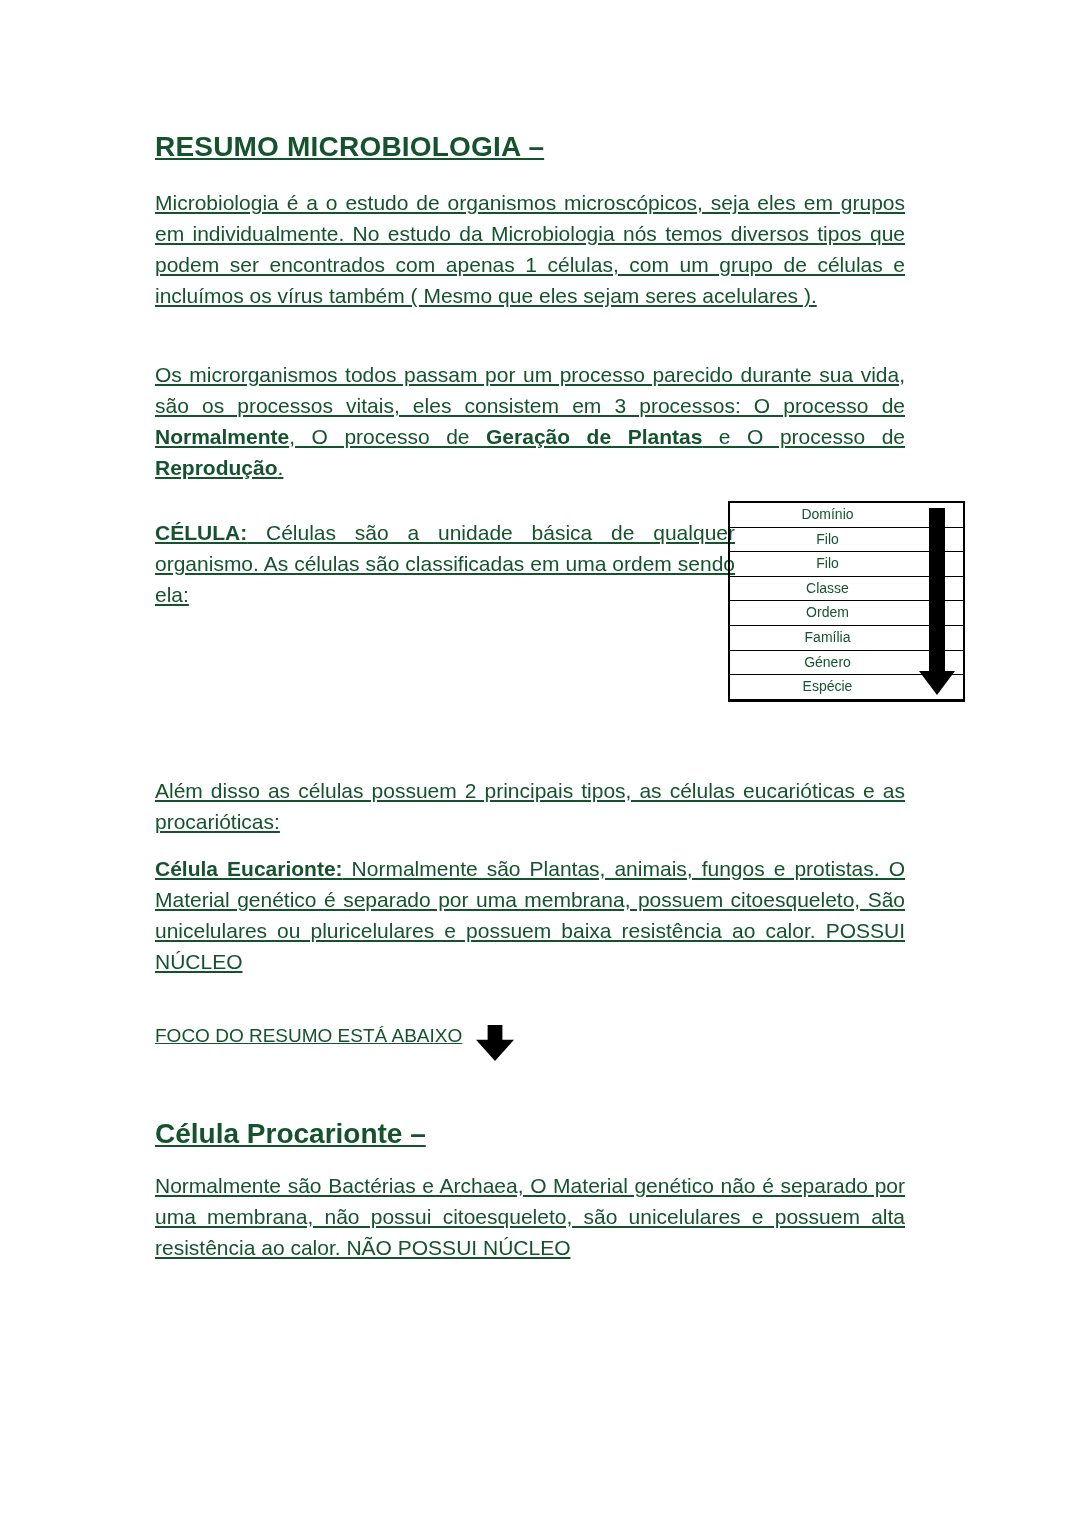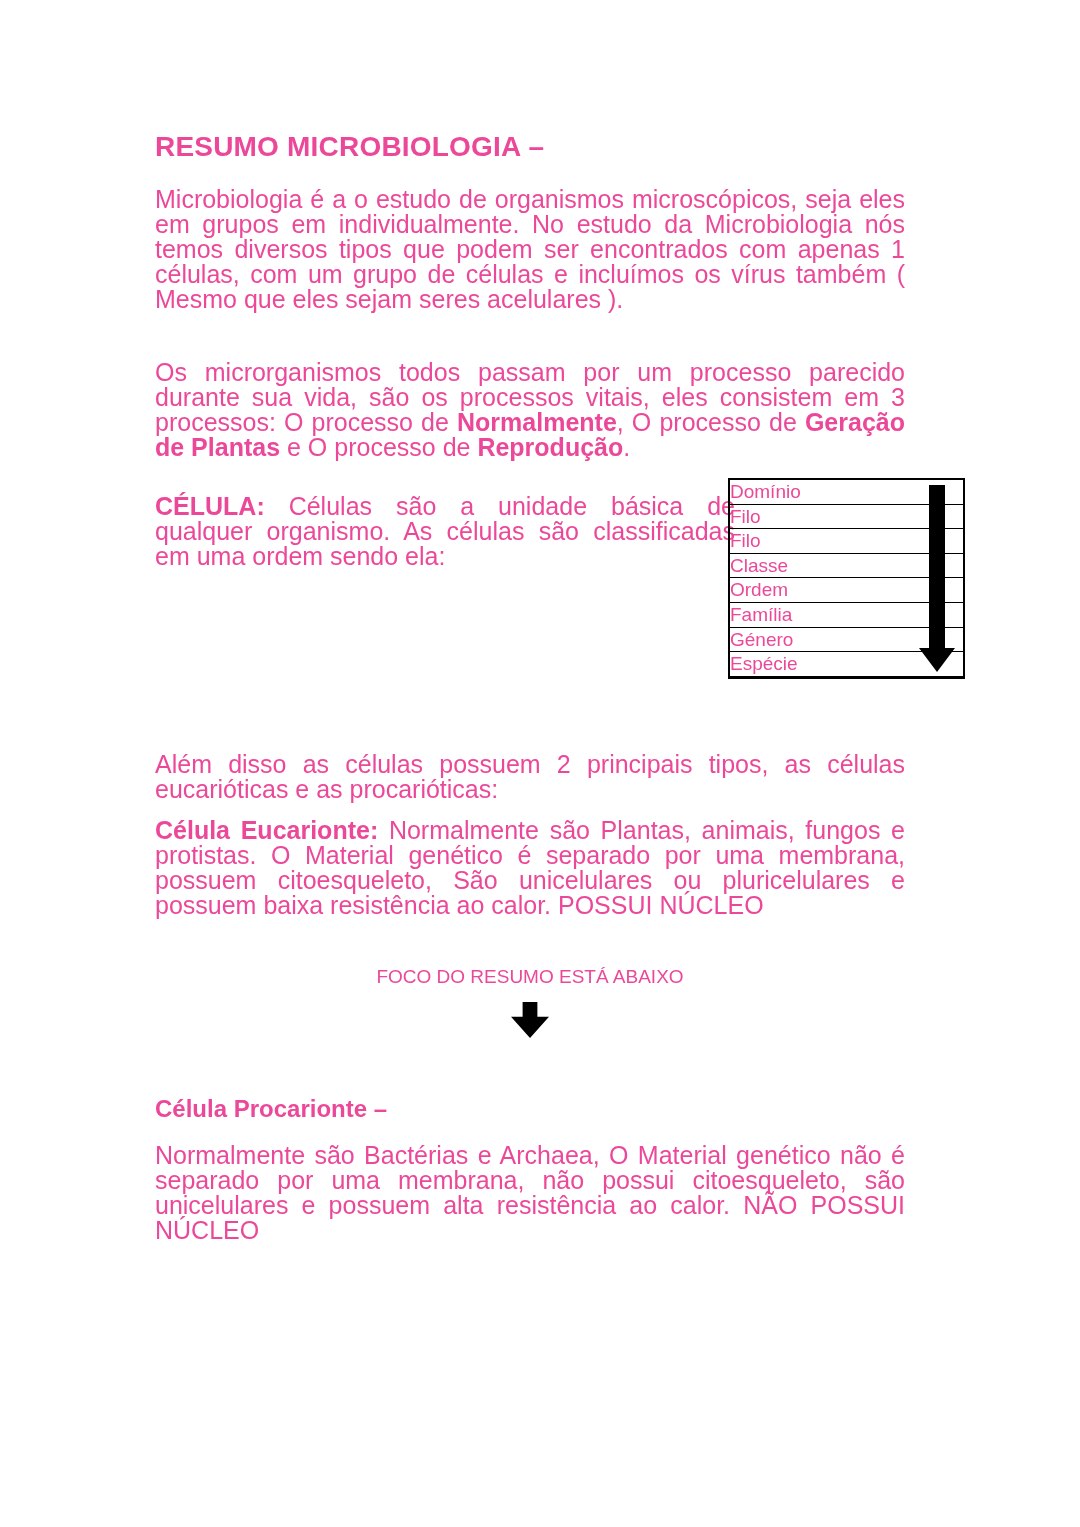--- a/index.html
+++ b/index.html
@@ -8,32 +8,33 @@
     background: #ffffff;
   }
   .page {
     position: relative;
     width: 1060px;
     height: 1527px;
     background: #ffffff;
     box-sizing: border-box;
     padding: 131px 155px 60px 155px;
     font-family: "Liberation Sans", "DejaVu Sans", sans-serif;
-    color: #ec4899;
+    color: #14532d;
     overflow: hidden;
+    text-decoration: underline;
   }
   h1.doc-title {
     font-size: 28px;
     font-weight: bold;
     margin: 0 0 24px 0;
     letter-spacing: 0.2px;
   }
   p.body-text {
-    font-size: 25px;
-    line-height: 25px;
+    font-size: 21px;
+    line-height: 31px;
     margin: 0 0 16px 0;
     text-align: justify;
   }
   p.gap-after { margin-bottom: 48px; }
   .celula-section {
     position: relative;
     margin-top: 34px;
     min-height: 212px;
     margin-bottom: 46px;
   }
@@ -46,21 +47,22 @@
     top: -16px;
     right: -60px;
     width: 237px;
     border: 2px solid #000;
     box-sizing: border-box;
   }
   .taxonomy-row {
     height: 23.6px;
     line-height: 23.6px;
     border-bottom: 1.5px solid #000;
-    font-size: 19px;
+    font-size: 14px;
+    text-align: center;
     box-sizing: content-box;
     padding-right: 38px;
   }
   .taxonomy-row:last-child { border-bottom: none; }
   .table-arrow {
     position: absolute;
     top: 5px;
     bottom: 5px;
     right: 8px;
     width: 36px;
@@ -80,29 +82,27 @@
     width: 0;
     height: 0;
     border-left: 18px solid transparent;
     border-right: 18px solid transparent;
     border-top: 24px solid #000;
   }
   .types-par { margin-top: 0; }
   .eucarionte-par { margin-top: 14px; }
   .foco-line {
     display: flex;
-    align-items: center;
     gap: 14px;
     margin-top: 48px;
     font-size: 19px;
-    flex-direction: column;
   }
   .foco-arrow-icon { display: inline-block; }
   h2.sub-heading {
-    font-size: 24px;
+    font-size: 28px;
     font-weight: bold;
     margin: 52px 0 20px 0;
   }
 </style>
 </head>
 <body>
 
 <div class="page">
 
   <h1 class="doc-title">RESUMO MICROBIOLOGIA –</h1>

